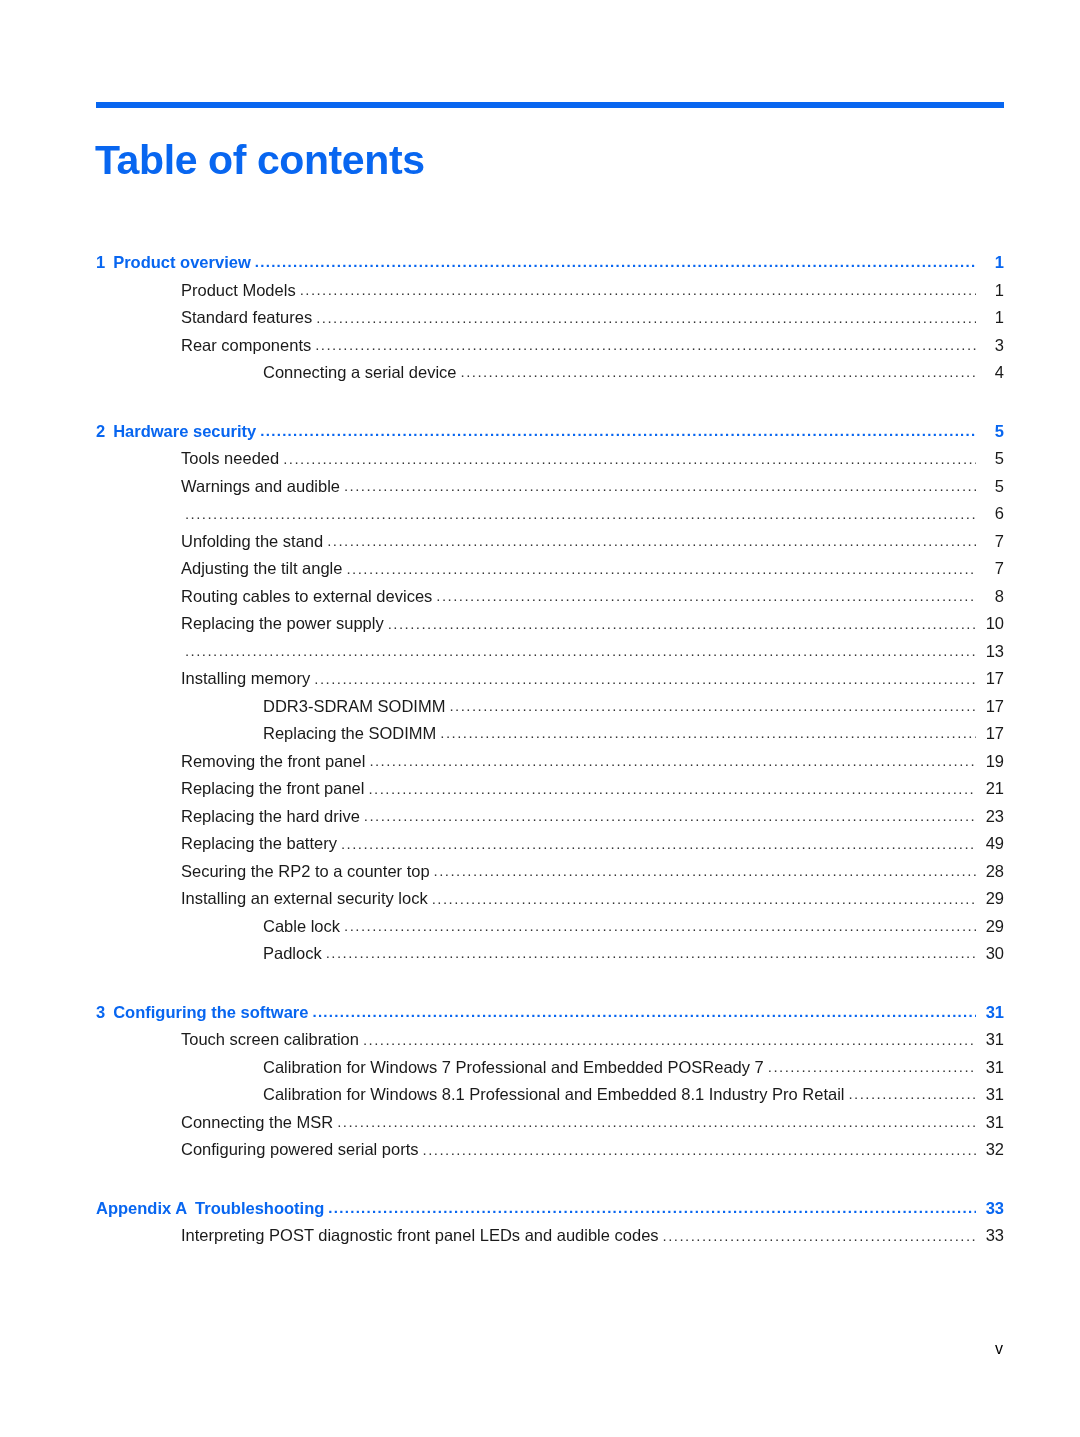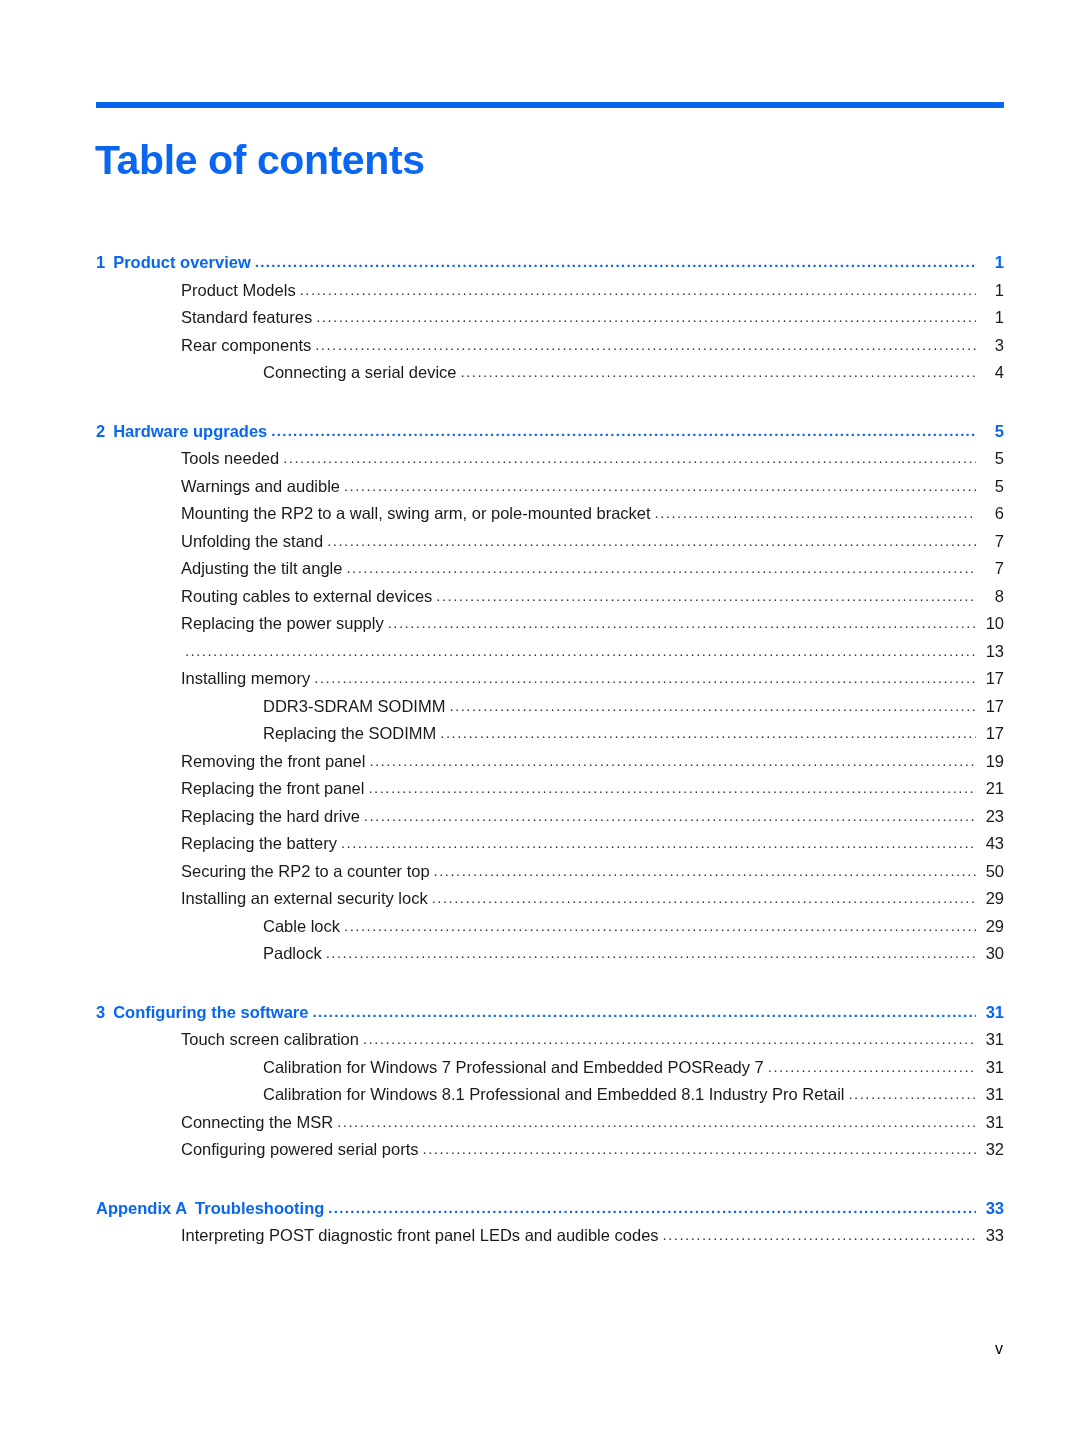--- a/index.html
+++ b/index.html
@@ -96,20 +96,21 @@
   .lvl-chapter:first-child { margin-top: 16px; }
   .lvl-chapter .entry-leader { color: #0866f0; letter-spacing: 1.3px; }
   .lvl-chapter .entry-num { margin-right: 8px; }
 
   
   .lvl-1 {
     color: #1a1a1a;
     font-size: 16.5px;
     padding-left: 85px;
     margin-top: 11px;
+    align-items: flex-end;
   }
   .lvl-1 .entry-leader { color: #333333; }
 
   
   .lvl-2 {
     color: #1a1a1a;
     font-size: 16.5px;
     padding-left: 167px;
     margin-top: 11px;
   }
@@ -156,36 +157,35 @@
         <span class="entry-leader">...................................................................................................................................................................................</span>
         <span class="entry-page">3</span>
       </div>
       <div class="toc-entry lvl-2">
         <span class="entry-label"><span>Connecting a serial device</span></span>
         <span class="entry-leader">...................................................................................................................................................................................</span>
         <span class="entry-page">4</span>
       </div>
       <div class="group-gap"></div>
       <div class="toc-entry lvl-chapter">
-        <span class="entry-label"><span class="entry-num">2</span><span>Hardware upgrades</span></span>
+        <span class="entry-label"><span class="entry-num">2</span><span>Hardware security</span></span>
         <span class="entry-leader">...................................................................................................................................................................................</span>
         <span class="entry-page">5</span>
       </div>
       <div class="toc-entry lvl-1">
         <span class="entry-label"><span>Tools needed</span></span>
         <span class="entry-leader">...................................................................................................................................................................................</span>
         <span class="entry-page">5</span>
       </div>
       <div class="toc-entry lvl-1">
         <span class="entry-label"><span>Warnings and audible</span></span>
         <span class="entry-leader">...................................................................................................................................................................................</span>
         <span class="entry-page">5</span>
       </div>
       <div class="toc-entry lvl-1">
-        <span class="entry-label"><span>Mounting the RP2 to a wall, swing arm, or pole-mounted bracket</span></span>
         <span class="entry-leader">...................................................................................................................................................................................</span>
         <span class="entry-page">6</span>
       </div>
       <div class="toc-entry lvl-1">
         <span class="entry-label"><span>Unfolding the stand</span></span>
         <span class="entry-leader">...................................................................................................................................................................................</span>
         <span class="entry-page">7</span>
       </div>
       <div class="toc-entry lvl-1">
         <span class="entry-label"><span>Adjusting the tilt angle</span></span>
@@ -232,26 +232,26 @@
         <span class="entry-page">21</span>
       </div>
       <div class="toc-entry lvl-1">
         <span class="entry-label"><span>Replacing the hard drive</span></span>
         <span class="entry-leader">...................................................................................................................................................................................</span>
         <span class="entry-page">23</span>
       </div>
       <div class="toc-entry lvl-1">
         <span class="entry-label"><span>Replacing the battery</span></span>
         <span class="entry-leader">...................................................................................................................................................................................</span>
-        <span class="entry-page">43</span>
+        <span class="entry-page">49</span>
       </div>
       <div class="toc-entry lvl-1">
         <span class="entry-label"><span>Securing the RP2 to a counter top</span></span>
         <span class="entry-leader">...................................................................................................................................................................................</span>
-        <span class="entry-page">50</span>
+        <span class="entry-page">28</span>
       </div>
       <div class="toc-entry lvl-1">
         <span class="entry-label"><span>Installing an external security lock</span></span>
         <span class="entry-leader">...................................................................................................................................................................................</span>
         <span class="entry-page">29</span>
       </div>
       <div class="toc-entry lvl-2">
         <span class="entry-label"><span>Cable lock</span></span>
         <span class="entry-leader">...................................................................................................................................................................................</span>
         <span class="entry-page">29</span>

